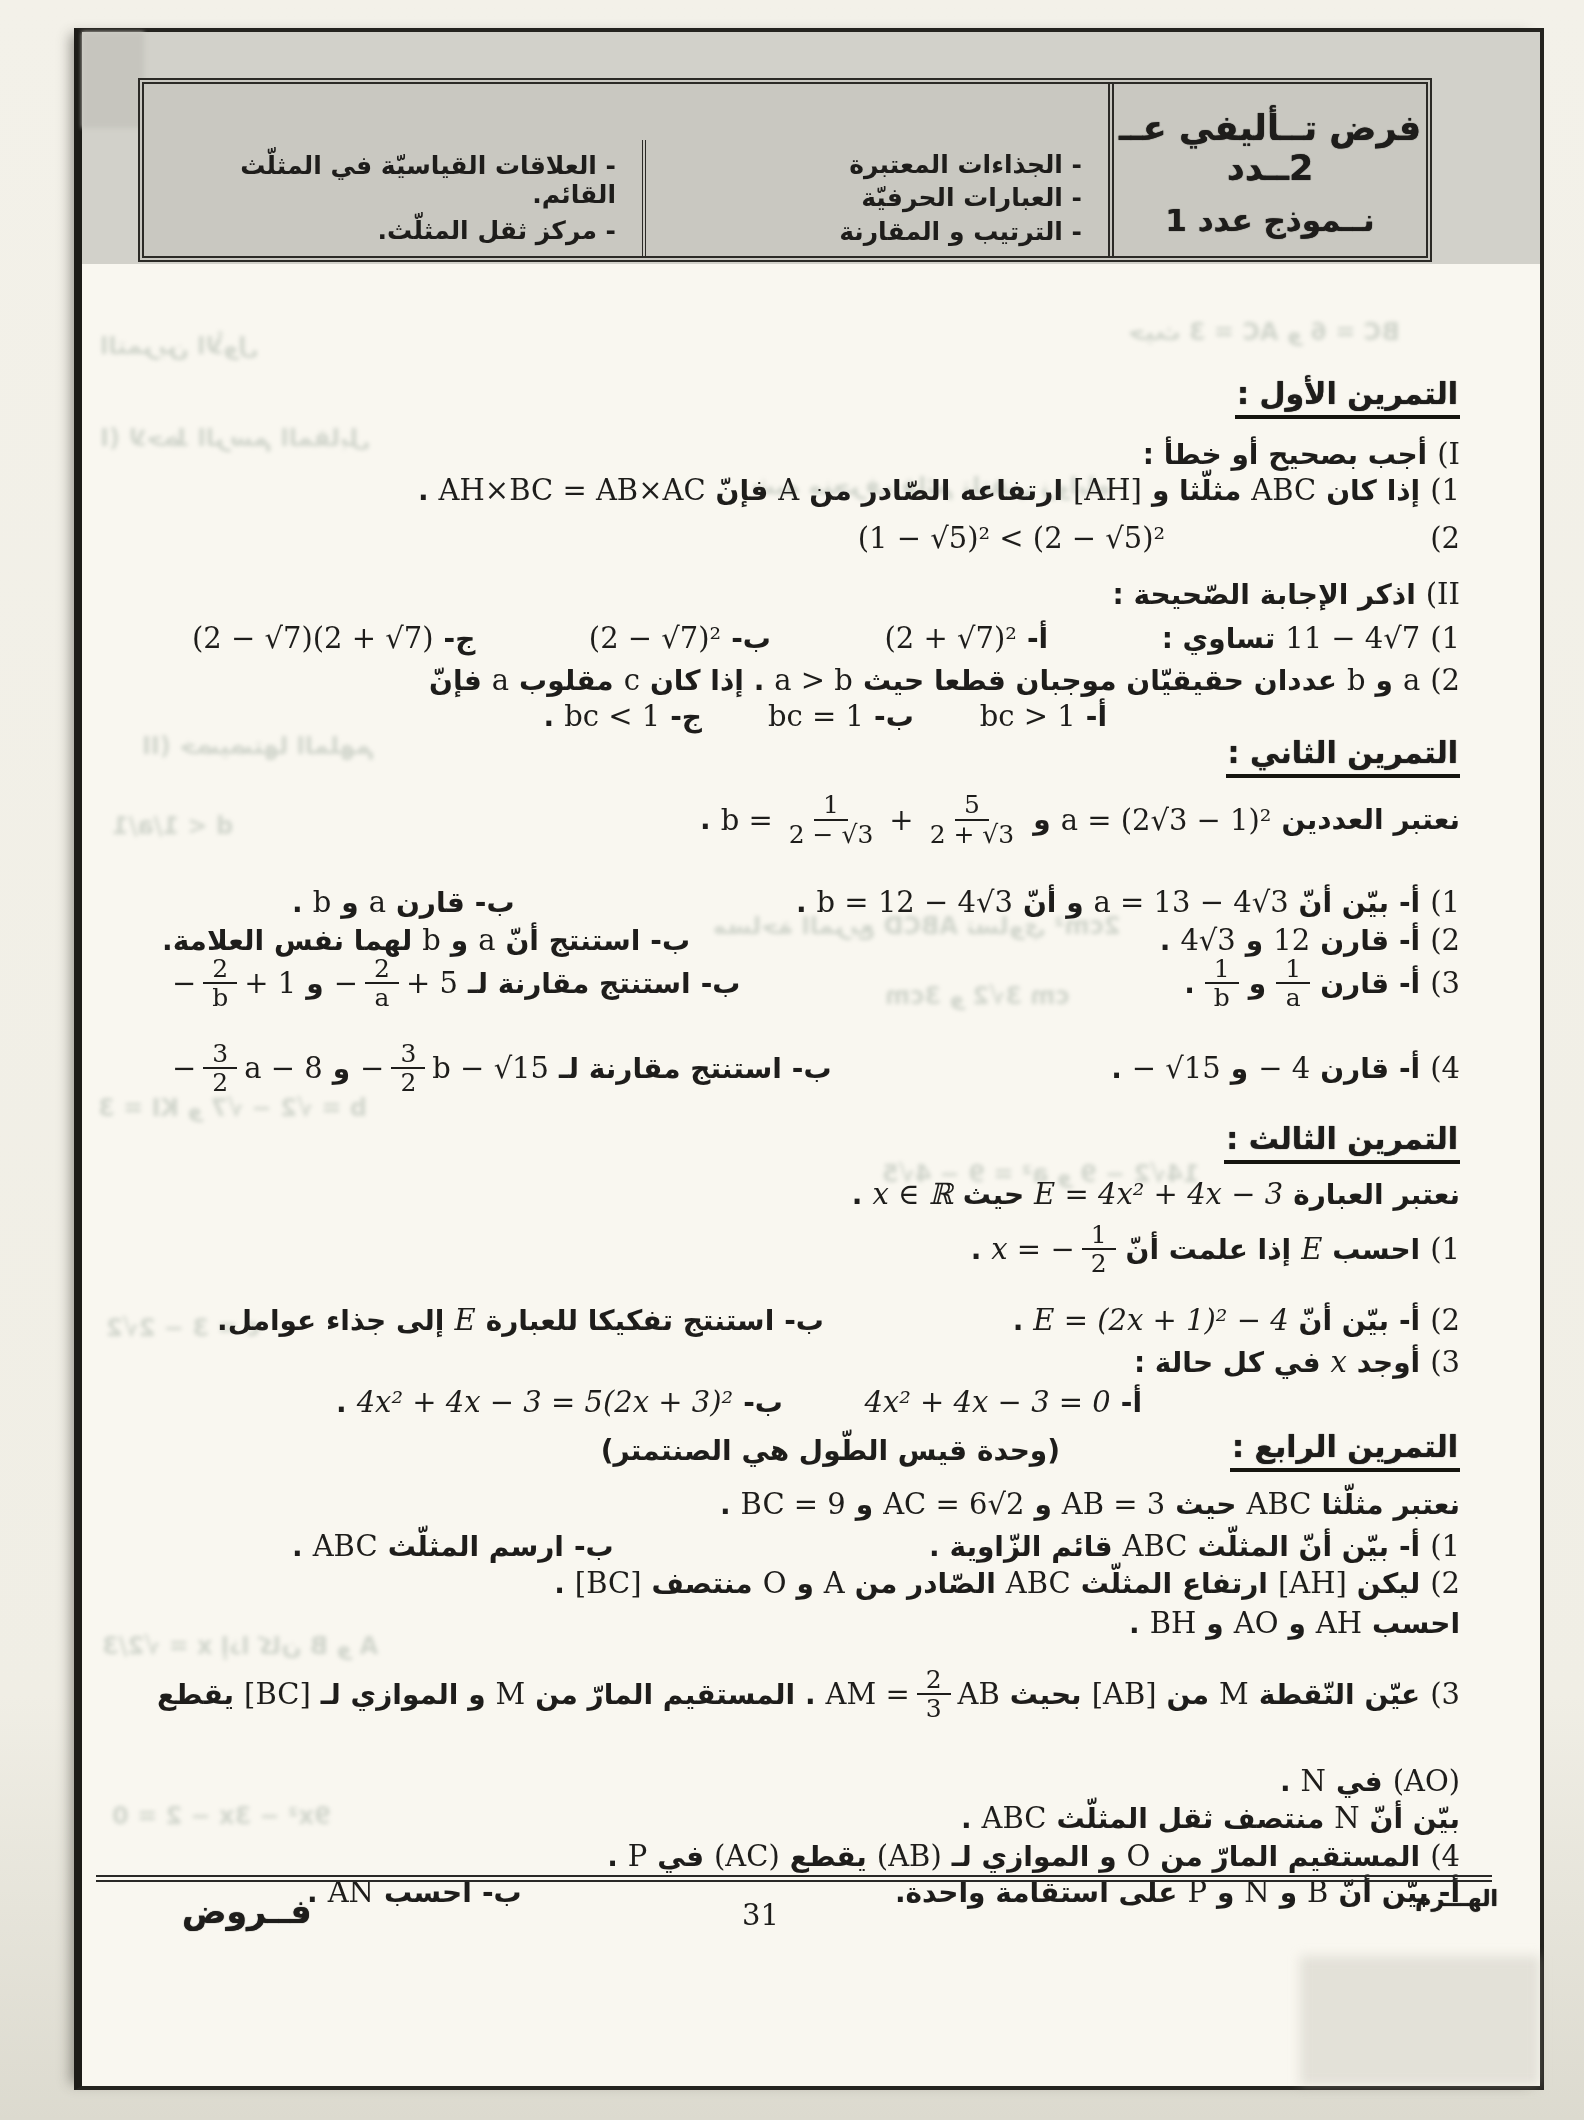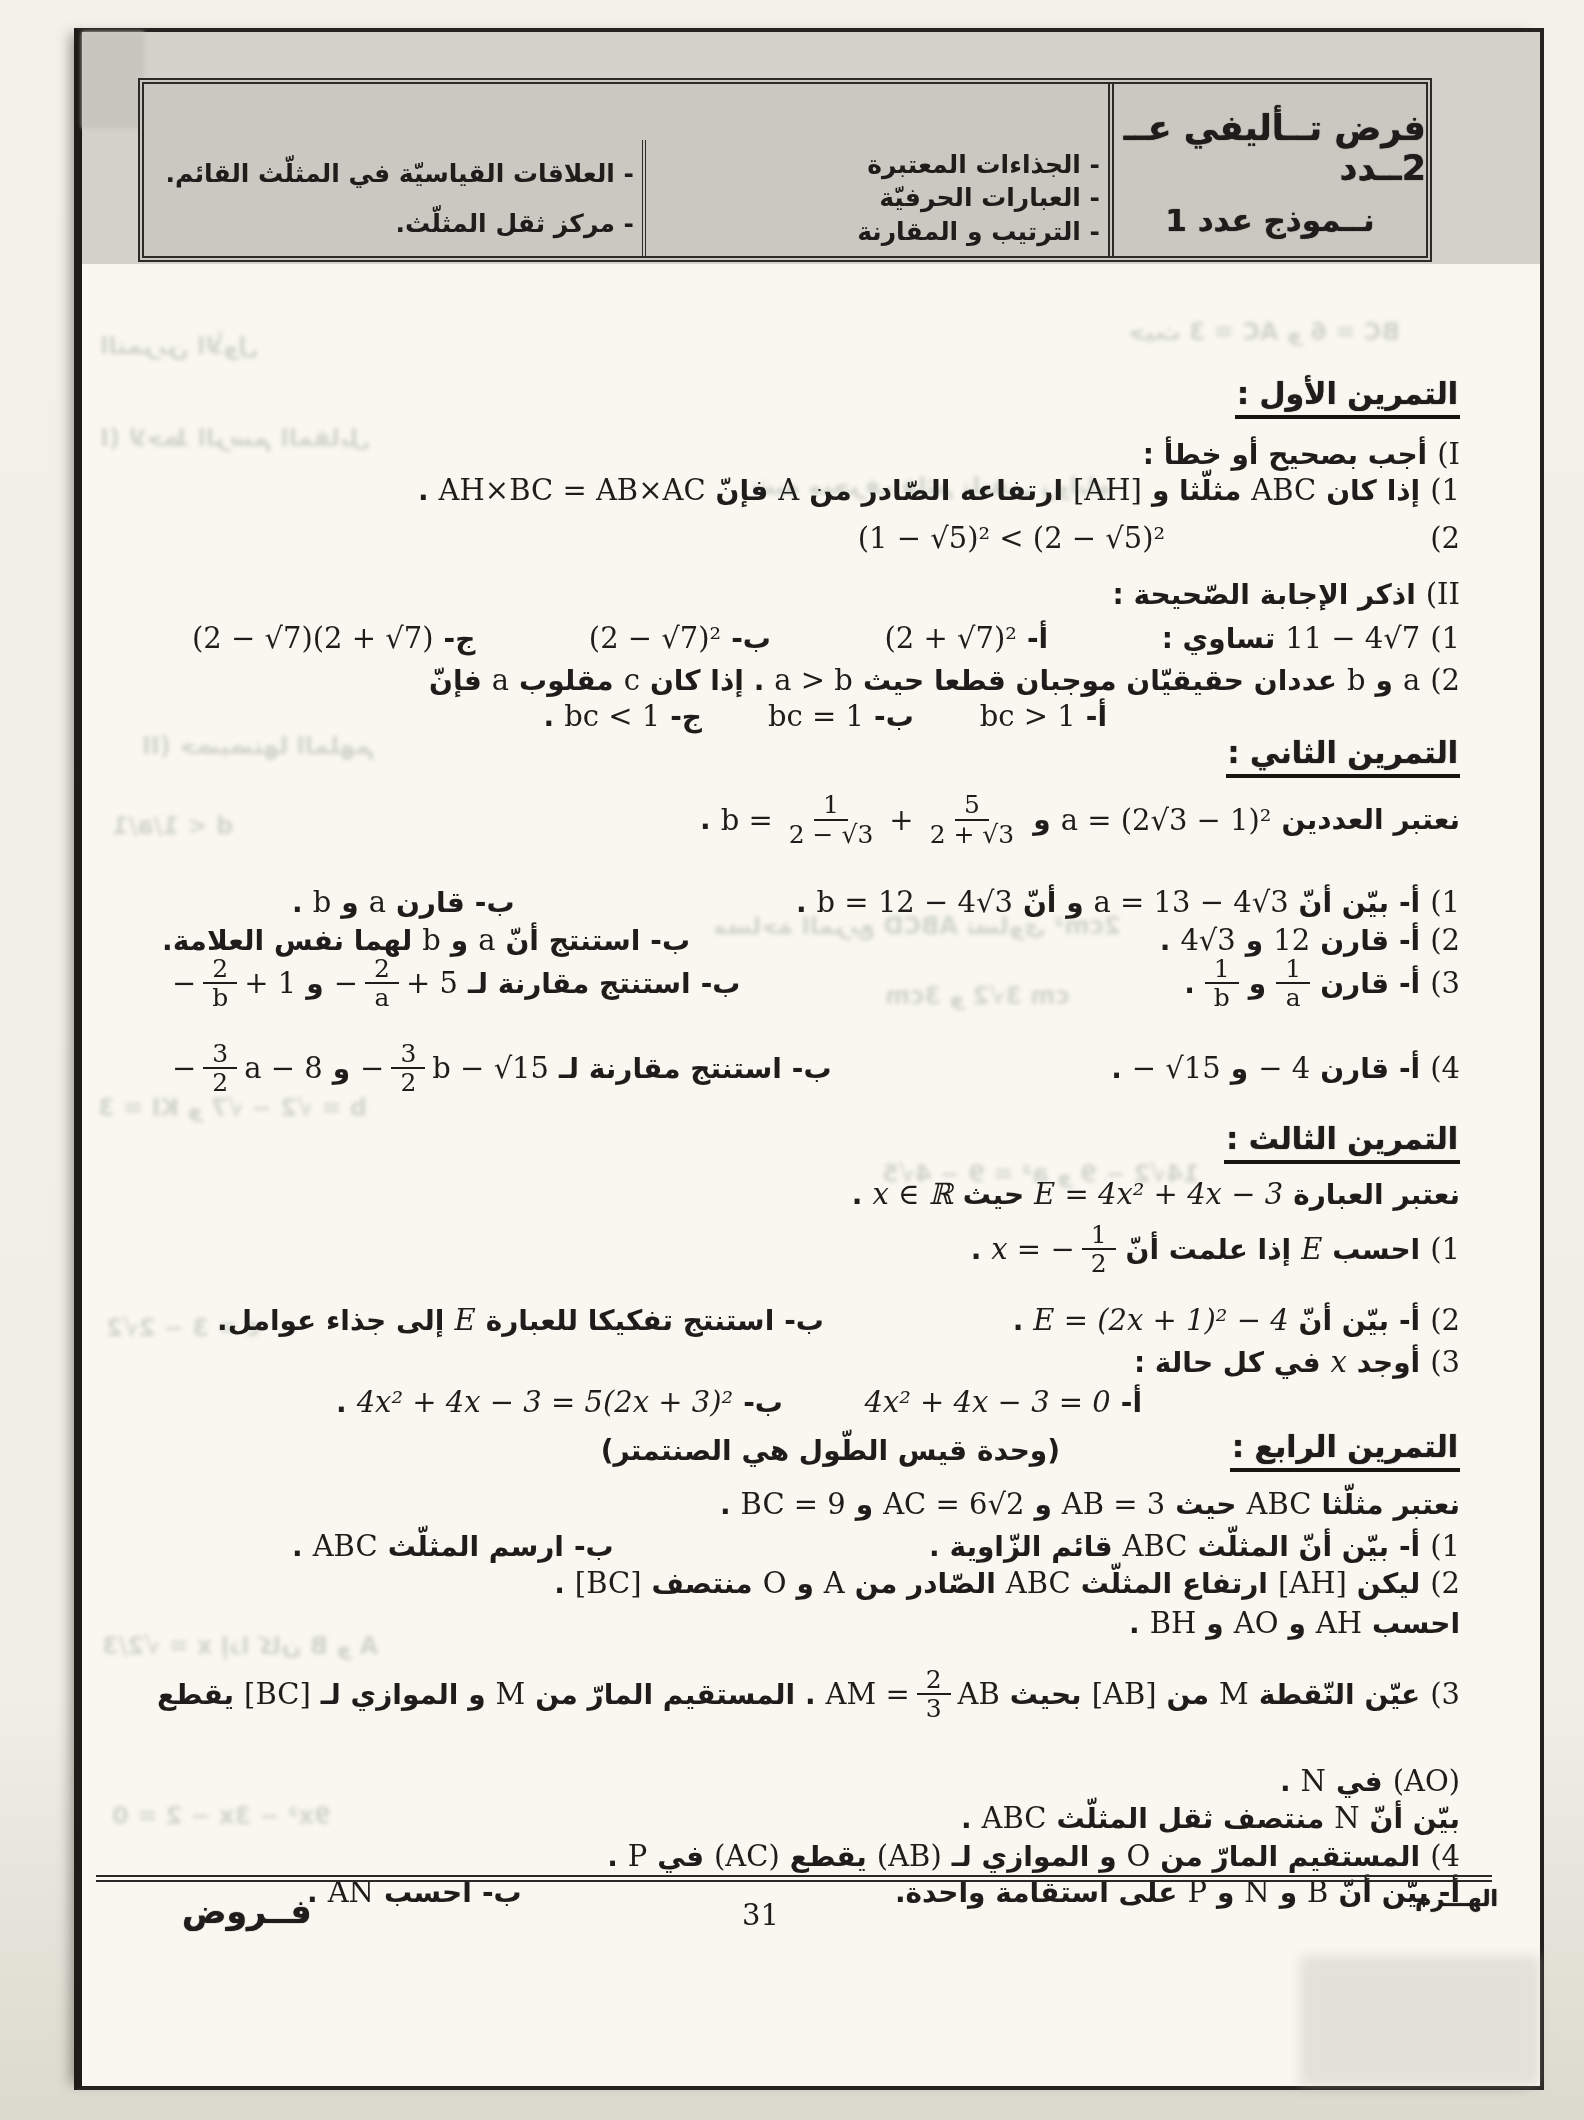--- a/index.html
+++ b/index.html
@@ -19,25 +19,25 @@
   .smudge2{position:absolute;right:0;bottom:0;width:240px;height:130px;background:rgba(186,184,172,.35);filter:blur(6px);}
   
   .htable{
     position:absolute;top:46px;right:108px;width:1282px;height:172px;
     display:grid;direction:rtl;
     grid-template-columns:318px 466px 1fr;grid-template-rows:56px 1fr;
     border:6px double #2b2a26;background:#c9c8c1;
   }
   .cell{display:flex;align-items:center;justify-content:center;}
   .cell-exam{grid-column:1;grid-row:1/3;border-left:6px double #2b2a26;flex-direction:column;gap:14px;padding-top:6px;}
-  .exam-l1{font-size:35px;font-weight:900;text-shadow:0 0 1px #1c1b17;}
+  .exam-l1{font-size:35px;font-weight:900;text-shadow:0 0 1px #1c1b17;text-align:center;}
   .exam-l2{font-size:31px;font-weight:900;text-shadow:0 0 1px #1c1b17;}
   .cell-ctitle{grid-column:2/4;grid-row:1;border-bottom:5px double #2b2a26;}
   .ctitle{font-size:29px;font-weight:900;text-decoration:underline;text-underline-offset:6px;text-decoration-thickness:3px;}
-  .cell-topics{flex-direction:column;align-items:flex-start;justify-content:space-around;padding:8px 8px;}
+  .cell-topics{flex-direction:column;align-items:flex-start;justify-content:space-around;padding:8px 26px;}
   .cell-topics-mid{grid-column:2;grid-row:2;border-left:4px double #2b2a26;}
   .cell-topics-left{grid-column:3;grid-row:2;}
   .topic{font-size:25px;font-weight:800;}
   
   .content{position:absolute;left:10px;right:80px;top:0;bottom:0;direction:rtl;margin-top:31px;}
   .row{position:absolute;right:0;display:flex;direction:rtl;align-items:center;gap:10px;white-space:nowrap;font-size:28px;}
   .grp{display:flex;direction:rtl;align-items:center;gap:10px;}
   .sb{left:auto;justify-content:space-between;}
   .t{font-weight:700;}
   .al{font-weight:700;}

